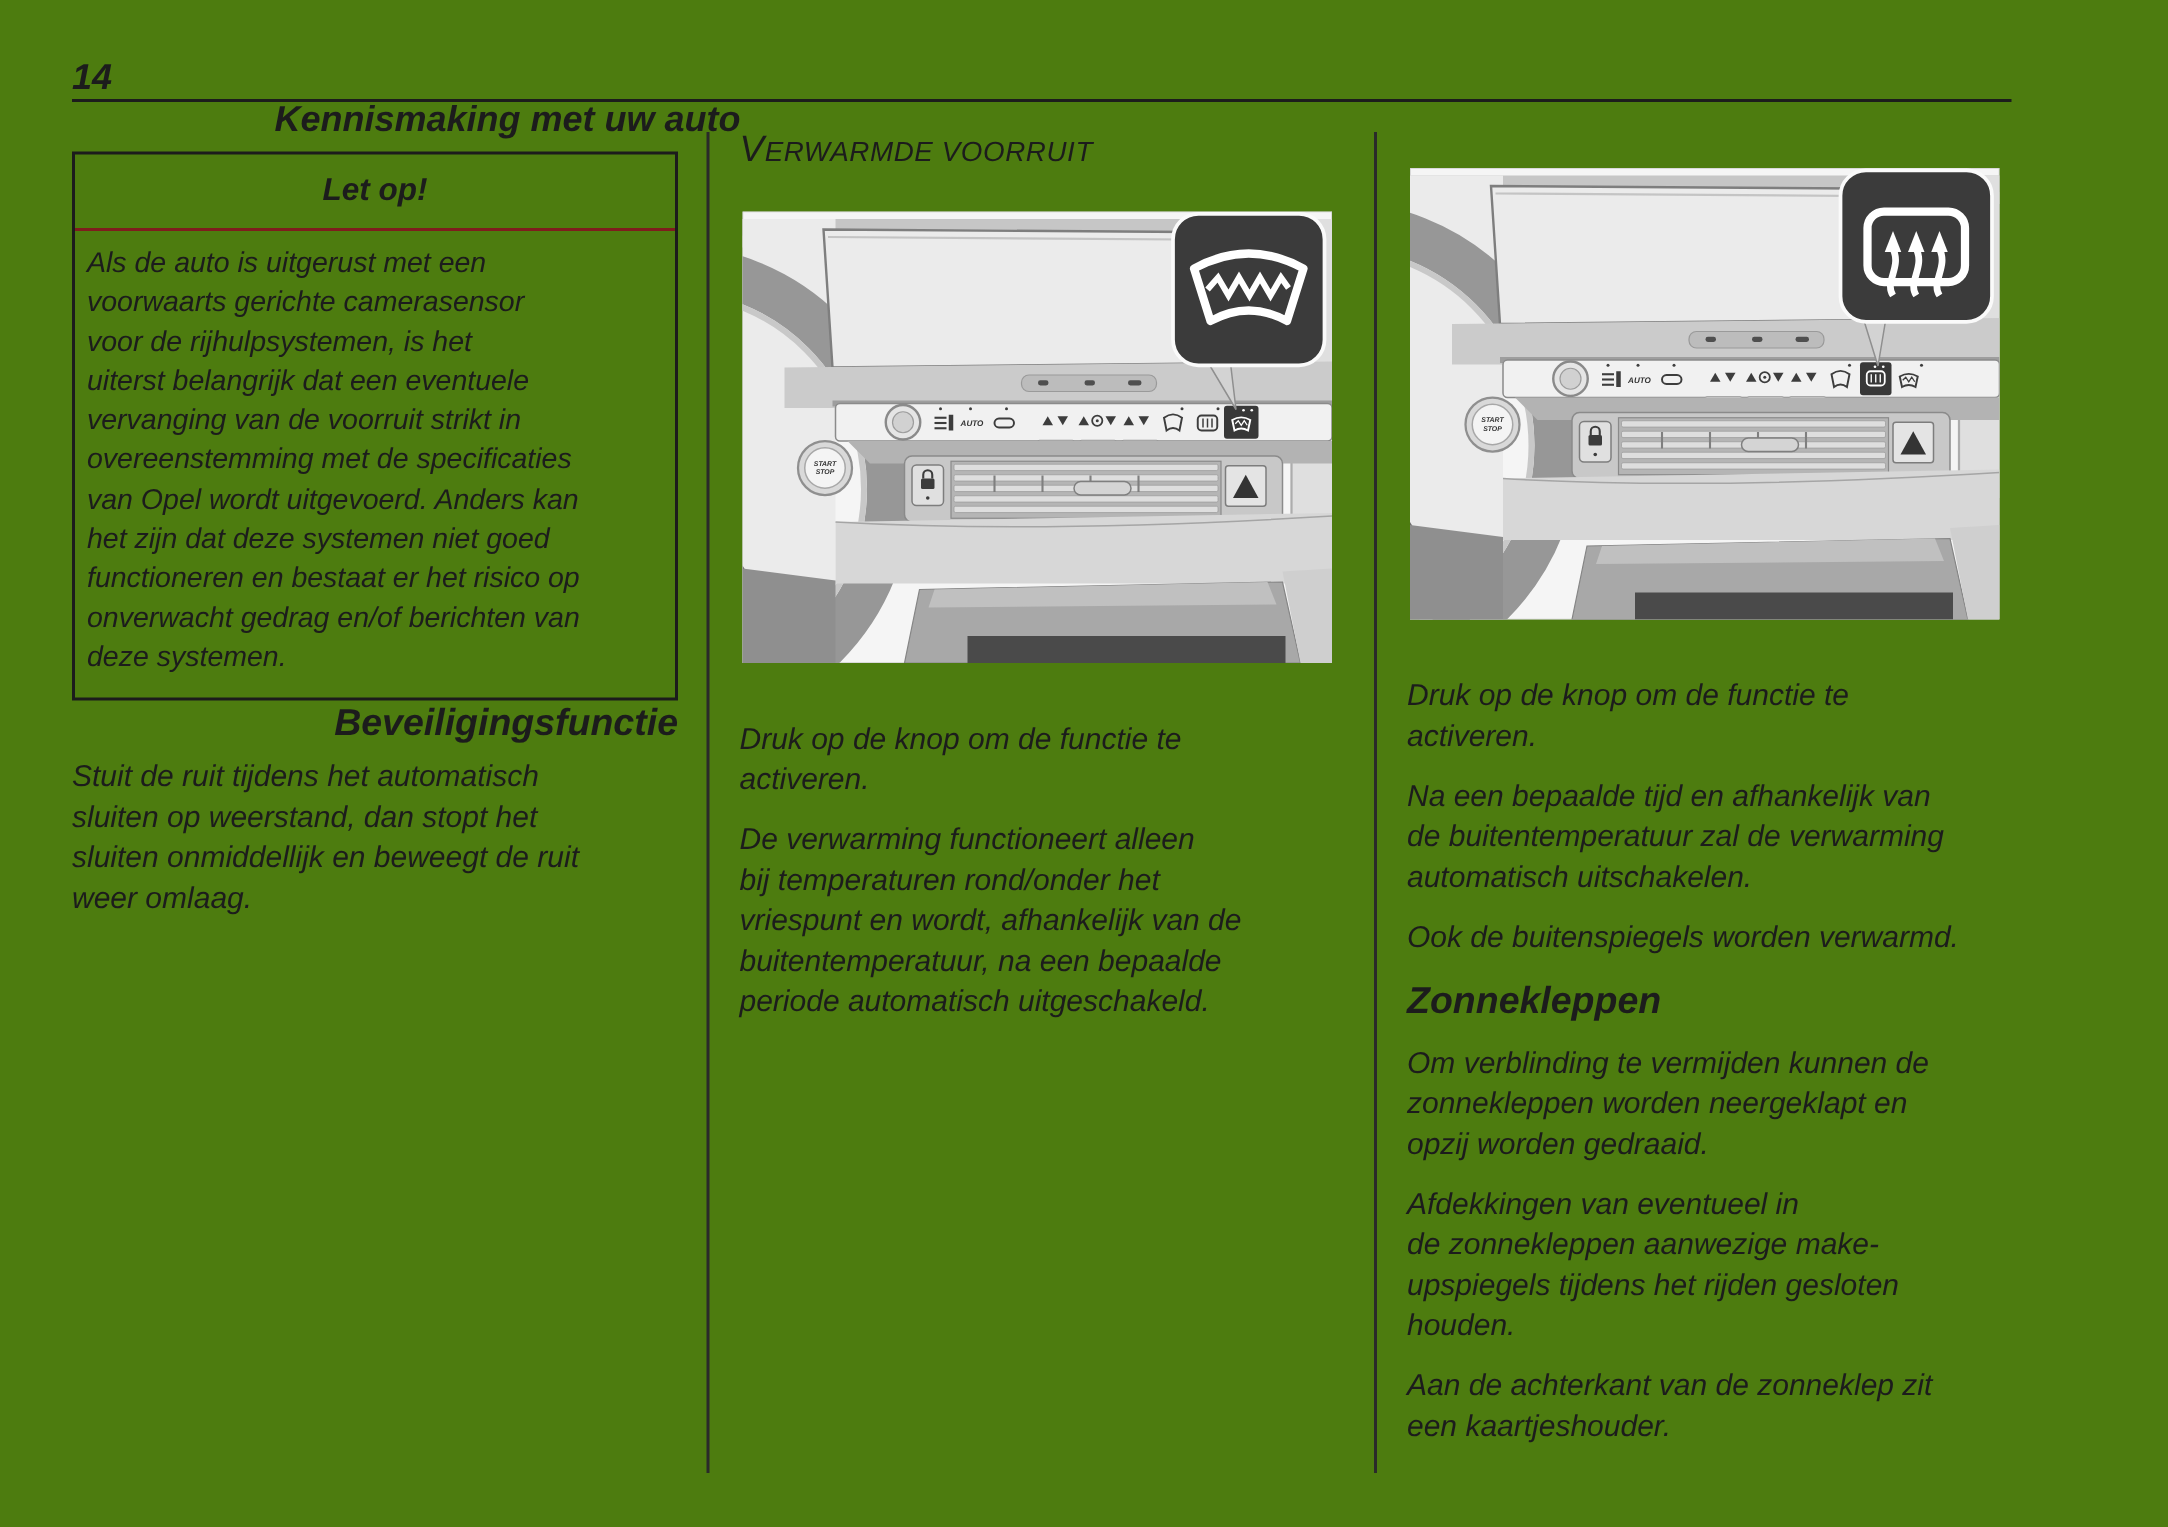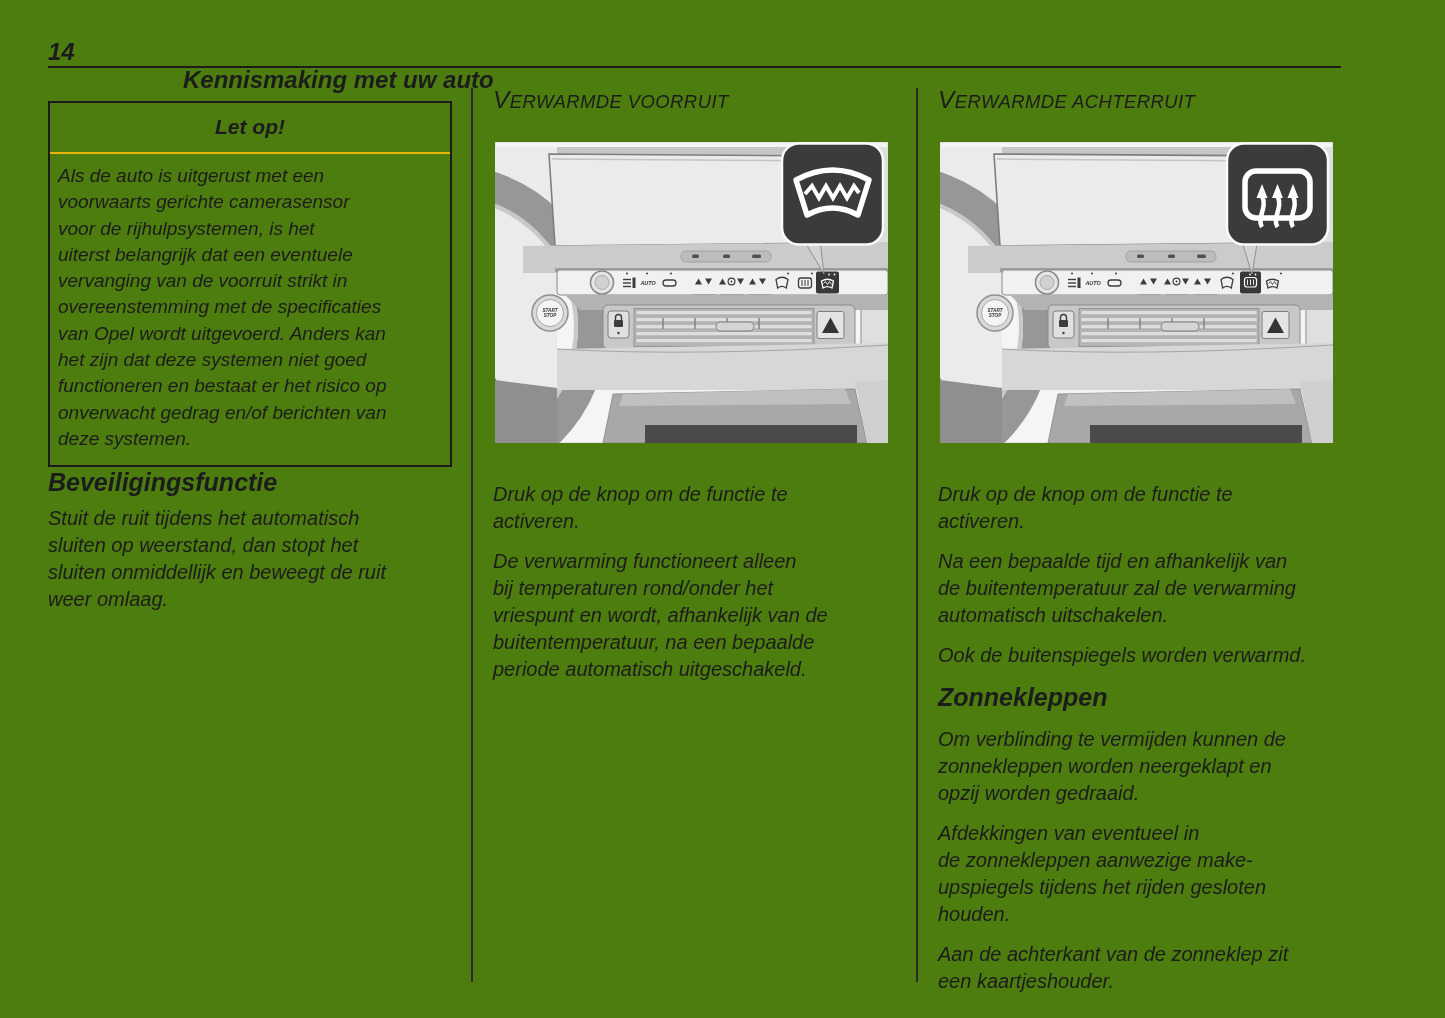--- a/index.html
+++ b/index.html
@@ -13,23 +13,23 @@
   .vdiv { position:absolute; top:88px; height:894px; width:2px; background:#2a2a2a; }
   .vdiv-1 { left:471px; } .vdiv-2 { left:916px; }
 
   .col { position:absolute; top:86px; }
   .col-left  { left:48px;  width:404px; }
   .col-mid   { left:493px; width:400px; }
   .col-right { left:938px; width:402px; }
 
   h2.section { font-size:25px; font-weight:bold; margin:0; line-height:1.2; }
   .caution-box { margin-top:15px; border:2px solid #1c1c1c; }
-  .caution-title { text-align:center; font-weight:bold; font-size:21px; padding:12px 4px 13px; border-bottom:2px solid #eab308; }
+  .caution-title { text-align:center; font-weight:bold; font-size:21px; padding:12px 4px 13px; border-bottom:2px solid #7f1d1d; }
   .caution-body { padding:9px 8px 13px; font-size:19px; line-height:26.3px; }
-  .sub-heading { margin-top:15px; }
+  .sub-heading { margin-top:15px;text-align:right; }
   .body-text { font-size:20px; line-height:27px; margin:8px 0 0; }
   .lines { white-space:pre-line; }
 
   .sc-head { font-size:18.5px; letter-spacing:0.4px; font-weight:400; line-height:28px; margin:0; }
   .sc-head .initial { font-size:24.5px; }
 
   .figure { width:393px; height:301px; margin-top:26px; margin-left:2px; }
   .figure svg { display:block; }
   .para { font-size:20px; line-height:27px; margin:0 0 13px; }
   .first-para { margin-top:38px; }
@@ -201,21 +201,20 @@
     <p class="para lines first-para">Druk op de knop om de functie te
 activeren.</p>
     <p class="para lines">De verwarming functioneert alleen
 bij temperaturen rond/onder het
 vriespunt en wordt, afhankelijk van de
 buitentemperatuur, na een bepaalde
 periode automatisch uitgeschakeld.</p>
   </section>
 
   <section class="col col-right">
-    <h2 class="sc-head"><span class="initial">V</span><span>ERWARMDE ACHTERRUIT</span></h2>
 
     <div class="figure">
       <svg viewBox="0 0 393 301" width="393" height="301">
         <rect width="393" height="301" fill="#f5f5f5" stroke="#cfcfcf" stroke-width="1"></rect>
         <rect x="0" y="5" width="393" height="11" fill="#c6c6c6"></rect>
         <rect x="0" y="16" width="393" height="8" fill="#e8e8e8"></rect>
         <rect x="0" y="5" width="62" height="296" fill="#ebebeb"></rect>
         <rect x="366" y="5" width="27" height="215" fill="#dfdfdf"></rect>
         <line x1="366" y1="5" x2="366" y2="220" stroke="#adadad" stroke-width="1.5"></line>
         <g>

